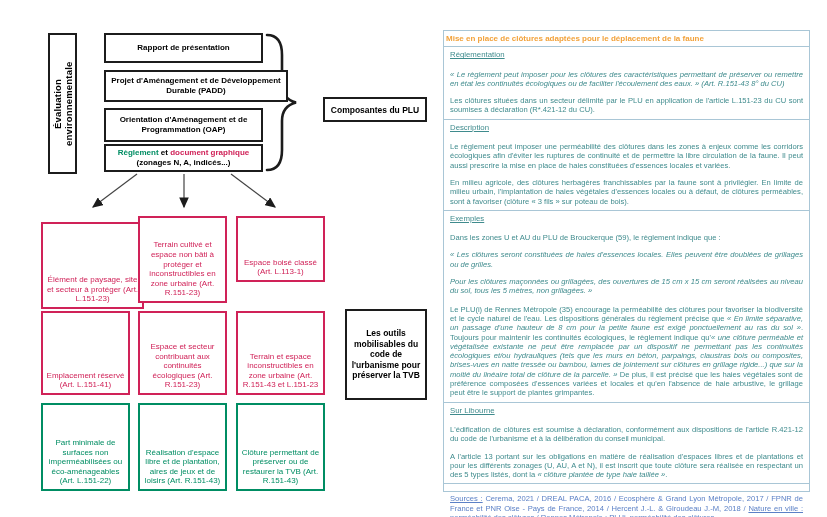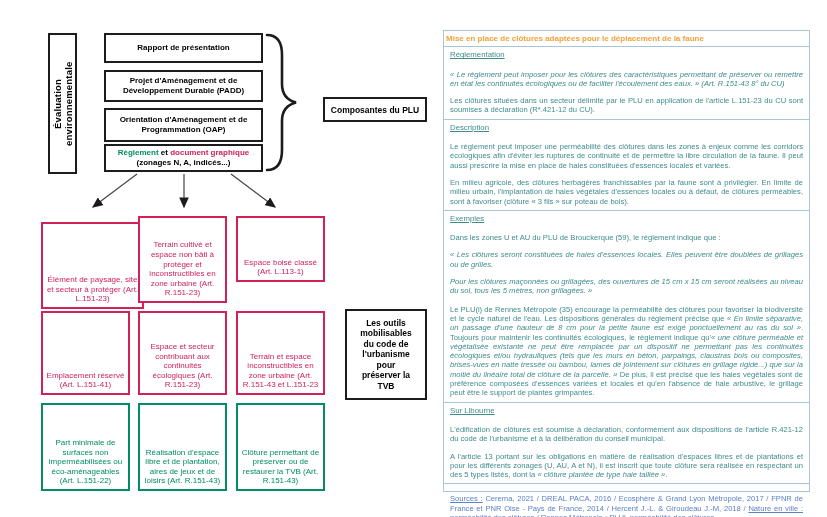--- a/index.html
+++ b/index.html
@@ -57,21 +57,21 @@
   </svg>
 
   <div class="abs box vertbox" style="left:48px;top:33px;width:29px;height:141px">
     <span>Évaluation environnementale</span>
   </div>
 
   <div class="abs box compbox" style="left:104px;top:33px;width:159px;height:30px">
     <span>Rapport de présentation</span>
   </div>
 
-  <div class="abs box compbox" style="left:104px;top:70px;width:159px;height:32px">
+  <div class="abs box compbox" style="left:104px;top:70px;width:184px;height:32px">
     <span>Projet d'Aménagement et de Développement Durable (PADD)</span>
   </div>
 
   <div class="abs box compbox" style="left:104px;top:108px;width:159px;height:34px">
     <span>Orientation d'Aménagement et de Programmation (OAP)</span>
   </div>
 
   <div class="abs box compbox mix" style="left:104px;top:144px;width:159px;height:28px;flex-direction:column">
     <span>
       <span class="g">Règlement</span><span> et </span><span class="r">document graphique</span>
@@ -104,21 +104,21 @@
   <div class="abs gridcell green" style="left:41px;top:403px;width:89px;height:88px">
       <span>Part minimale de surfaces non imperméabilisées ou éco-aménageables (Art. L.151-22)</span>
     </div>
   <div class="abs gridcell green" style="left:138px;top:403px;width:89px;height:88px">
       <span>Réalisation d'espace libre et de plantation, aires de jeux et de loisirs (Art. R.151-43)</span>
     </div>
   <div class="abs gridcell green" style="left:236px;top:403px;width:89px;height:88px">
       <span>Clôture permettant de préserver ou de restaurer la TVB (Art. R.151-43)</span>
     </div>
 
-  <div class="abs box" style="left:345px;top:309px;width:82px;height:91px;font-size:8.5px;line-height:10.5px;padding:12px">
+  <div class="abs box" style="left:345px;top:309px;width:82px;height:91px;font-size:8.5px;line-height:10.5px;padding:2px">
     <span>Les outils mobilisables du code de l'urbanisme pour préserver la TVB</span>
   </div>
 
   <div class="abs panel" style="left:443px;top:30px;width:367px;height:462px">
 
     <div class="panel-title">Mise en place de clôtures adaptées pour le déplacement de la faune</div>
 
     <div class="section">
       <span class="hd">Réglementation</span>
       <p class="it">« Le règlement peut imposer pour les clôtures des caractéristiques permettant de préserver ou remettre en état les continuités écologiques ou de faciliter l'écoulement des eaux. » (Art. R.151-43 8° du CU)</p>

